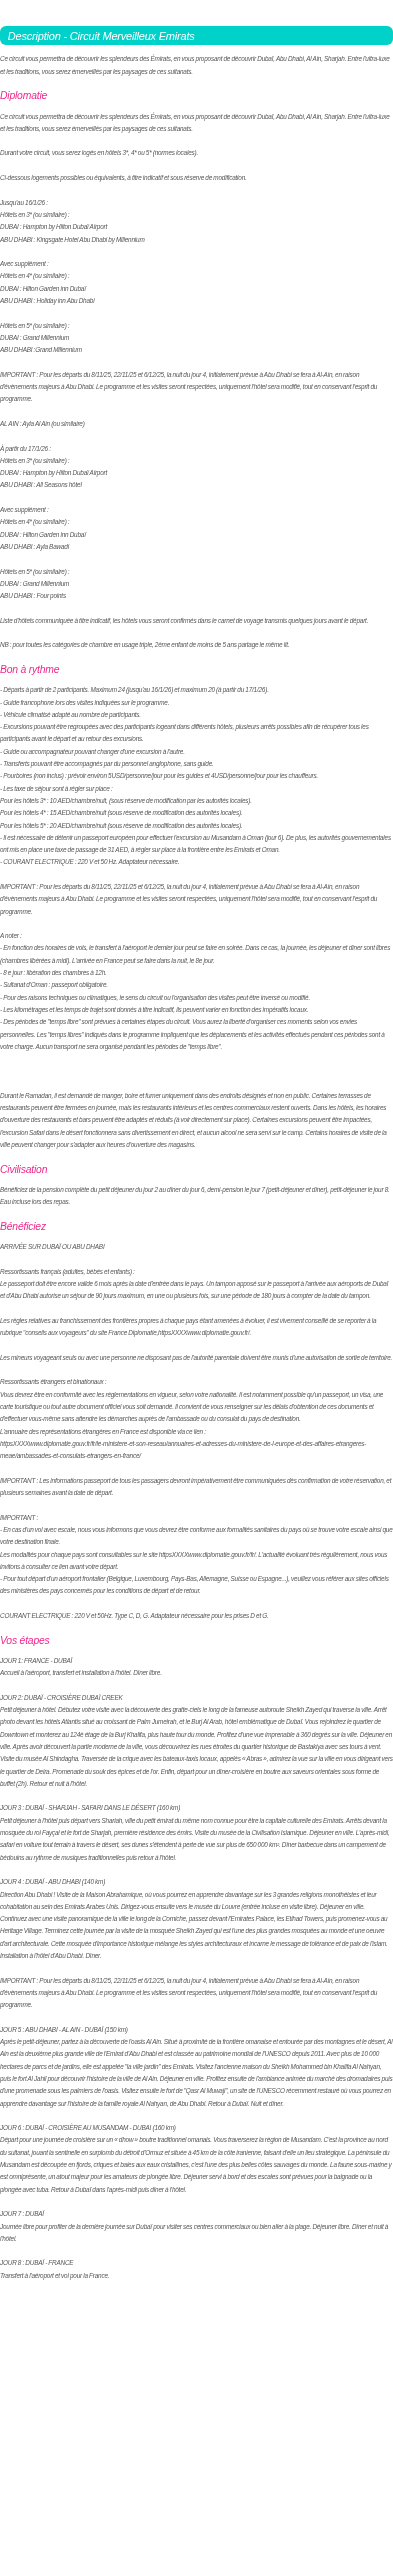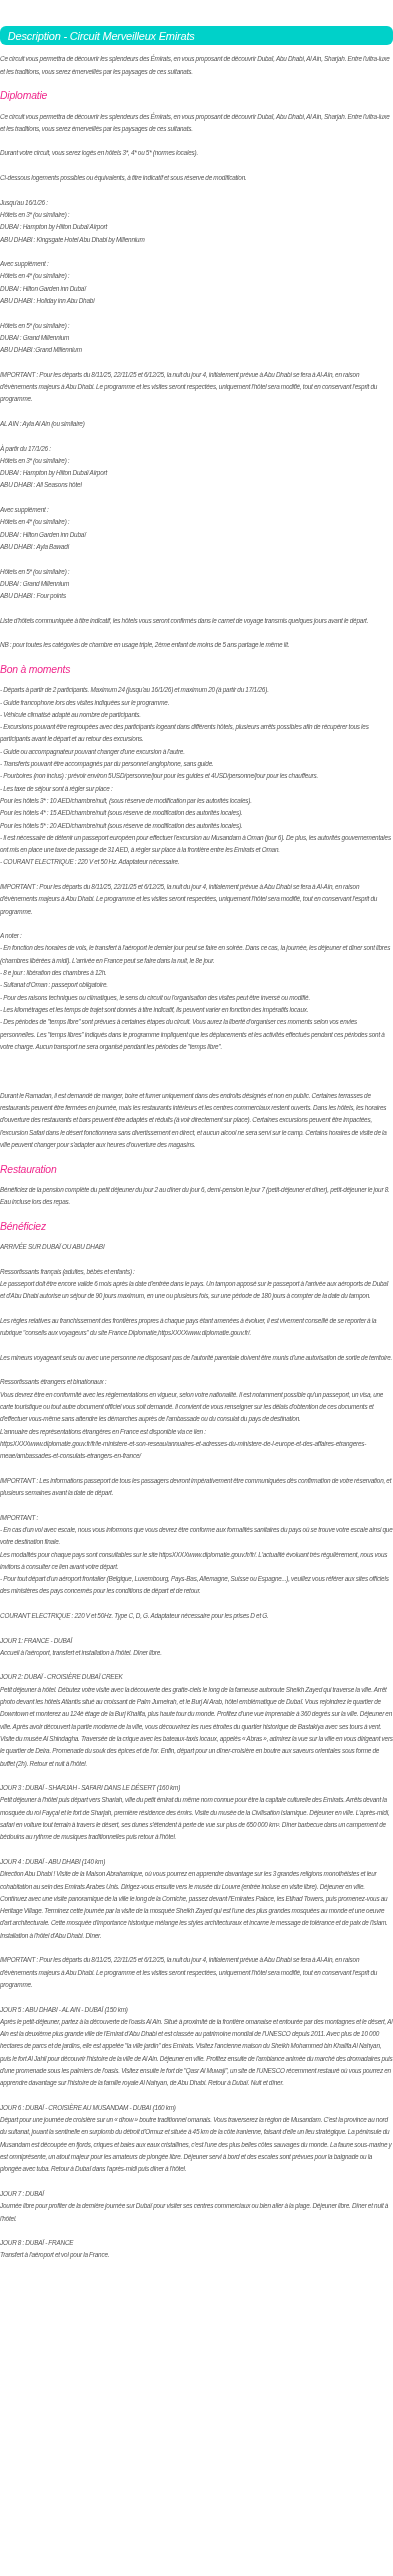--- a/index.html
+++ b/index.html
@@ -118,21 +118,21 @@
           <div class="block">
             <p class="line">Liste d'hôtels communiquée à titre indicatif, les hôtels vous seront confirmés dans le carnet de voyage transmis quelques jours avant le départ.</p>
           </div>
           <div class="block">
             <p class="line">NB : pour toutes les catégories de chambre en usage triple, 2ème enfant de moins de 5 ans partage le même lit.</p>
           </div>
         </div>
     </section>
 
     <section>
-      <h2 class="section-title">Bon à moments</h2>
+      <h2 class="section-title">Bon à rythme</h2>
       <div id="bon-blocks">
           <div class="block">
             <p class="line">- Départs à partir de 2 participants. Maximum 24 (jusqu'au 16/1/26) et maximum 20 (à partir du 17/1/26).</p>
             <p class="line">- Guide francophone lors des visites indiquées sur le programme.</p>
             <p class="line">- Véhicule climatisé adapté au nombre de participants.</p>
             <p class="line">- Excursions pouvant être regroupées avec des participants logeant dans différents hôtels, plusieurs arrêts possibles afin de récupérer tous les participants avant le départ et au retour des excursions.</p>
             <p class="line">- Guide ou accompagnateur pouvant changer d'une excursion à l'autre.</p>
             <p class="line">- Transferts pouvant être accompagnés par du personnel anglophone, sans guide.</p>
             <p class="line">- Pourboires (non inclus) : prévoir environ 5USD/personne/jour pour les guides et 4USD/personne/jour pour les chauffeurs.</p>
             <p class="line">- Les taxe de séjour sont à régler sur place :</p>
@@ -153,21 +153,21 @@
             <p class="line">- Pour des raisons techniques ou climatiques, le sens du circuit ou l'organisation des visites peut être inversé ou modifié.</p>
             <p class="line">- Les kilométrages et les temps de trajet sont donnés à titre indicatif, ils peuvent varier en fonction des impératifs locaux.</p>
             <p class="line">- Des périodes de "temps libre" sont prévues à certaines étapes du circuit. Vous aurez la liberté d'organiser ces moments selon vos envies personnelles. Les "temps libres" indiqués dans le programme impliquent que les déplacements et les activités effectués pendant ces périodes sont à votre charge. Aucun transport ne sera organisé pendant les périodes de "temps libre".</p>
           </div>
         </div>
       <div class="spacer-lg"></div>
       <p class="para">Durant le Ramadan, il est demandé de manger, boire et fumer uniquement dans des endroits désignés et non en public. Certaines terrasses de restaurants peuvent être fermées en journée, mais les restaurants intérieurs et les centres commerciaux restent ouverts. Dans les hôtels, les horaires d'ouverture des restaurants et bars peuvent être adaptés et réduits (à voir directement sur place). Certaines excursions peuvent être impactées, l'excursion Safari dans le désert fonctionnera sans divertissement en direct, et aucun alcool ne sera servi sur le camp. Certains horaires de visite de la ville peuvent changer pour s'adapter aux heures d'ouverture des magasins.</p>
     </section>
 
     <section>
-      <h2 class="section-title">Restauration</h2>
+      <h2 class="section-title">Civilisation</h2>
       <div class="block">
         <p class="line">Bénéficiez de la pension complète du petit déjeuner du jour 2 au dîner du jour 6, demi-pension le jour 7 (petit-déjeuner et dîner), petit-déjeuner le jour 8.</p>
         <p class="line">Eau incluse lors des repas.</p>
       </div>
     </section>
 
     <section>
       <h2 class="section-title">Bénéficiez</h2>
       <div id="formalites-blocks">
           <div class="block">
@@ -198,20 +198,21 @@
             <p class="line">Les modalités pour chaque pays sont consultables sur le site httpsXXXXwww.diplomatie.gouv.fr/fr/. L'actualité évoluant très régulièrement, nous vous invitons à consulter ce lien avant votre départ.</p>
             <p class="line">- Pour tout départ d'un aéroport frontalier (Belgique, Luxembourg, Pays-Bas, Allemagne, Suisse ou Espagne...), veuillez vous référer aux sites officiels des ministères des pays concernés pour les conditions de départ et de retour.</p>
           </div>
           <div class="block">
             <p class="line">COURANT ELECTRIQUE : 220 V et 50Hz. Type C, D, G. Adaptateur nécessaire pour les prises D et G.</p>
           </div>
         </div>
     </section>
 
     <section>
+      <h2 class="section-title">Vos étapes</h2>
       <div id="etapes-days">
           <div class="day">
             <p class="line">JOUR 1: FRANCE - DUBAÏ</p>
             <p class="line">Accueil à l'aéroport, transfert et installation à l'hôtel. Dîner libre.</p>
           </div>
           <div class="day">
             <p class="line">JOUR 2: DUBAÏ - CROISIÈRE DUBAÏ CREEK</p>
             <p class="line">Petit déjeuner à hôtel. Débutez votre visite avec la découverte des gratte-ciels le long de la fameuse autoroute Sheikh Zayed qui traverse la ville. Arrêt photo devant les hôtels Atlantis situé au croissant de Palm Jumeirah, et le Burj Al Arab, hôtel emblématique de Dubaï. Vous rejoindrez le quartier de Downtown et monterez au 124è étage de la Burj Khalifa, plus haute tour du monde. Profitez d'une vue imprenable à 360 degrés sur la ville. Déjeuner en ville. Après avoir découvert la partie moderne de la ville, vous découvrirez les rues étroites du quartier historique de Bastakiya avec ses tours à vent. Visite du musée Al Shindagha. Traversée de la crique avec les bateaux-taxis locaux, appelés « Abras », admirez la vue sur la ville en vous dirigeant vers le quartier de Deira. Promenade du souk des épices et de l'or. Enfin, départ pour un dîner-croisière en boutre aux saveurs orientales sous forme de buffet (2h). Retour et nuit à l'hôtel.</p>
           </div>
           <div class="day">

